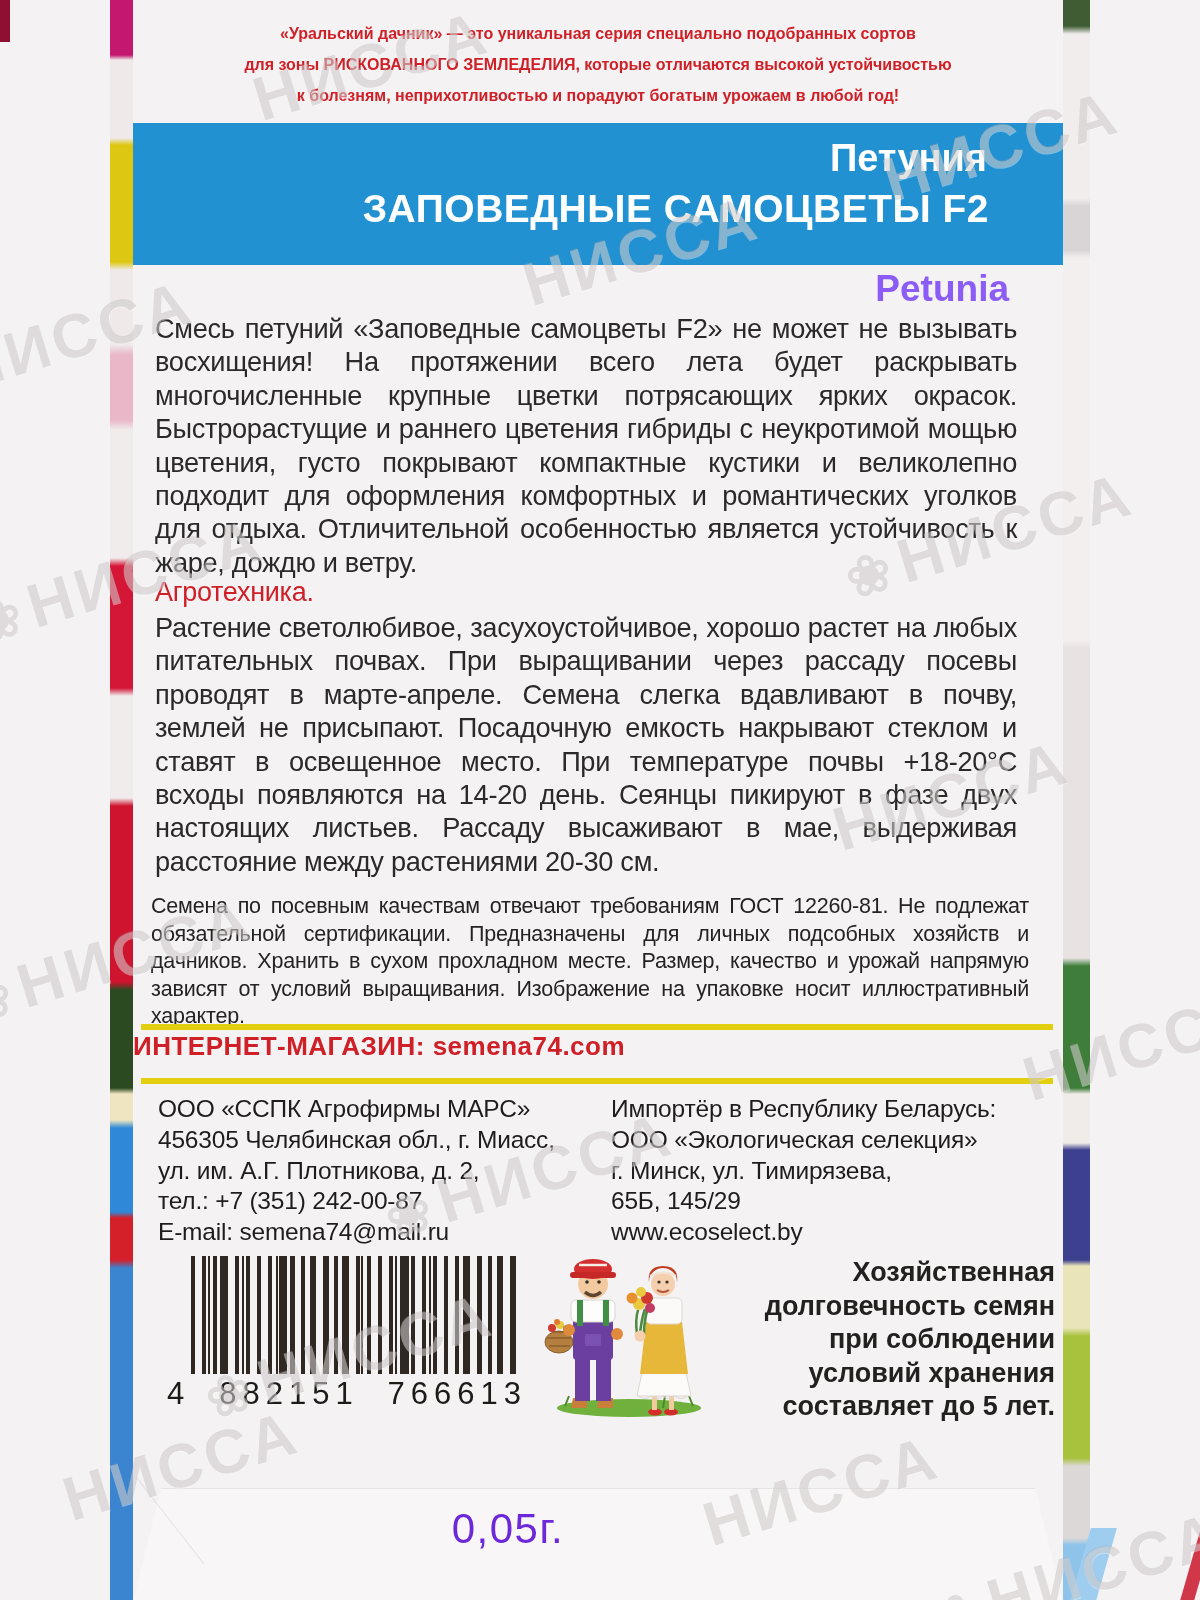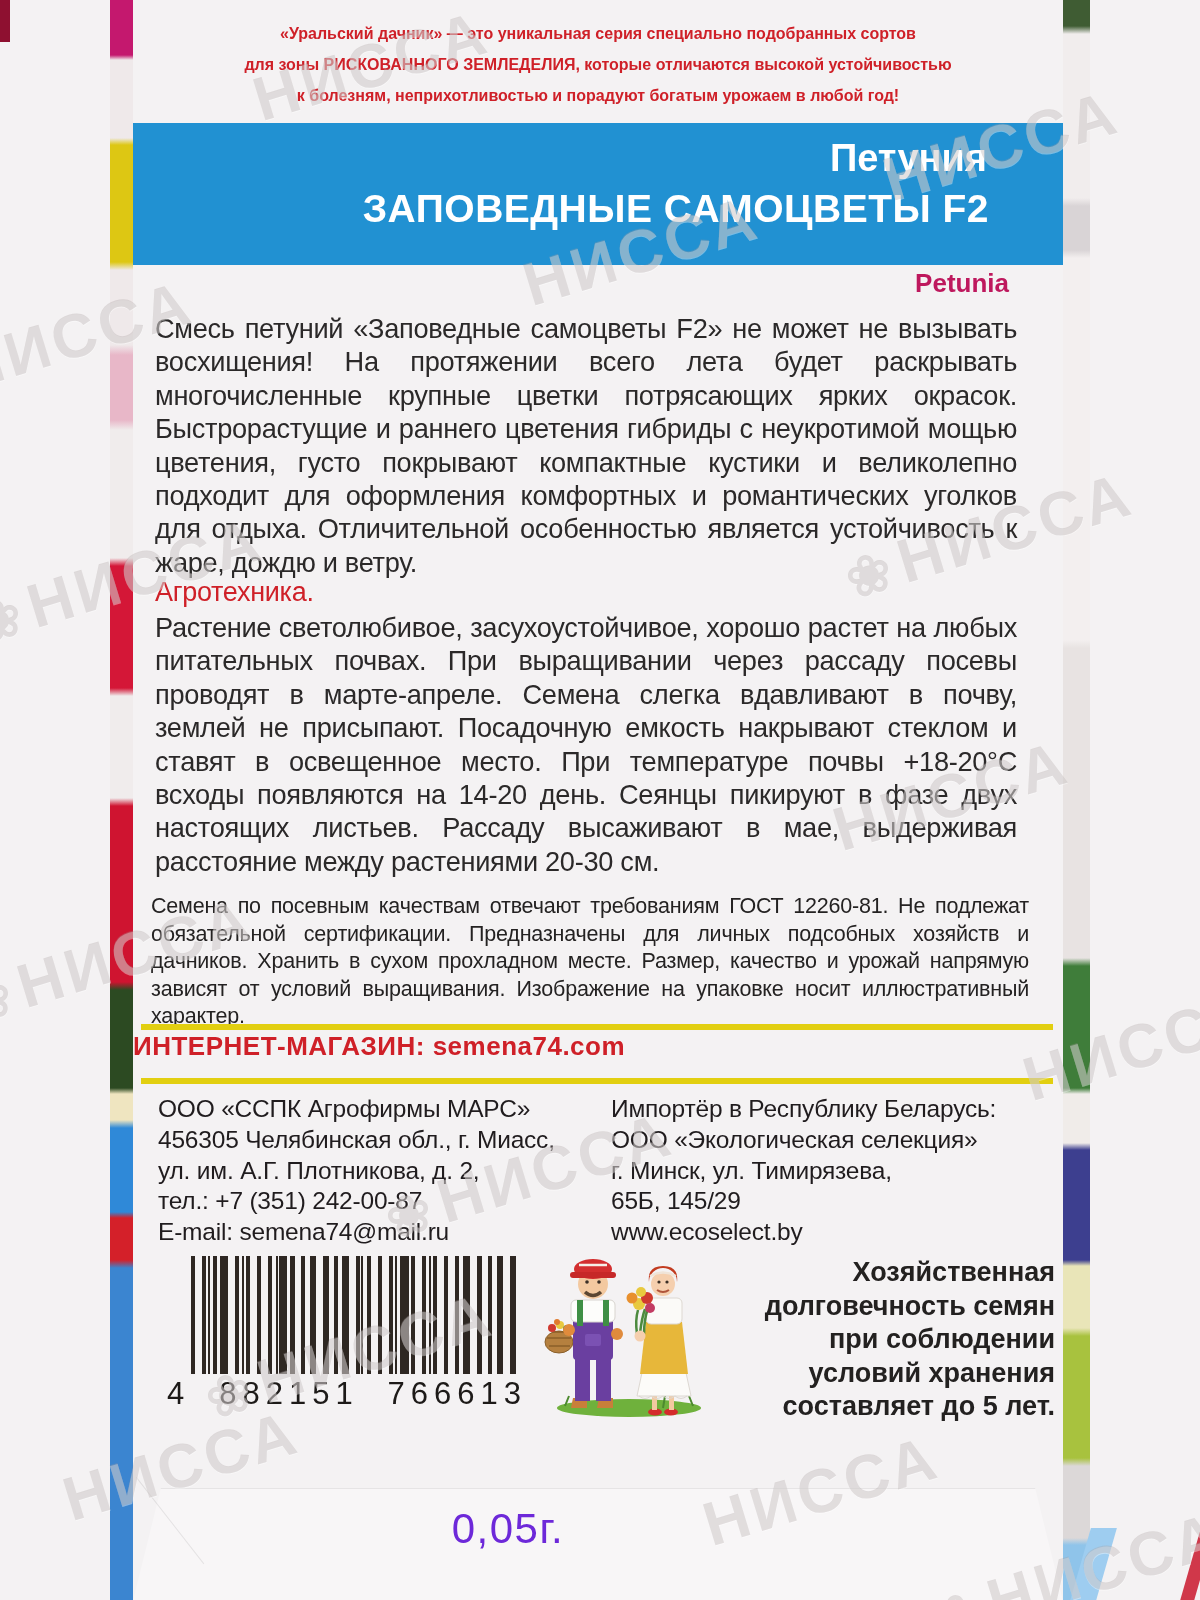--- a/index.html
+++ b/index.html
@@ -78,21 +78,21 @@
     padding:13px 76px 0 16px;
   }
   .band .variety{
     font-weight:bold;font-size:39px;line-height:52px;
     letter-spacing:0.5px;
     padding:3px 74px 0 8px;
   }
 
   .latin{
     position:absolute;top:268px;right:54px;
-    font-weight:bold;font-size:26px;color:#be185d;
+    font-weight:bold;font-size:37px;color:#8b5cf6;
   }
 
   .body-text{
     font-size:27.2px;line-height:33.4px;letter-spacing:-0.3px;
     color:#2b2929;text-align:justify;
   }
   .desc{position:absolute;top:312px;left:22px;width:862px;}
   .agro-head{
     position:absolute;top:577px;left:22px;
     font-size:27px;color:var(--accent-red);letter-spacing:-0.3px;

